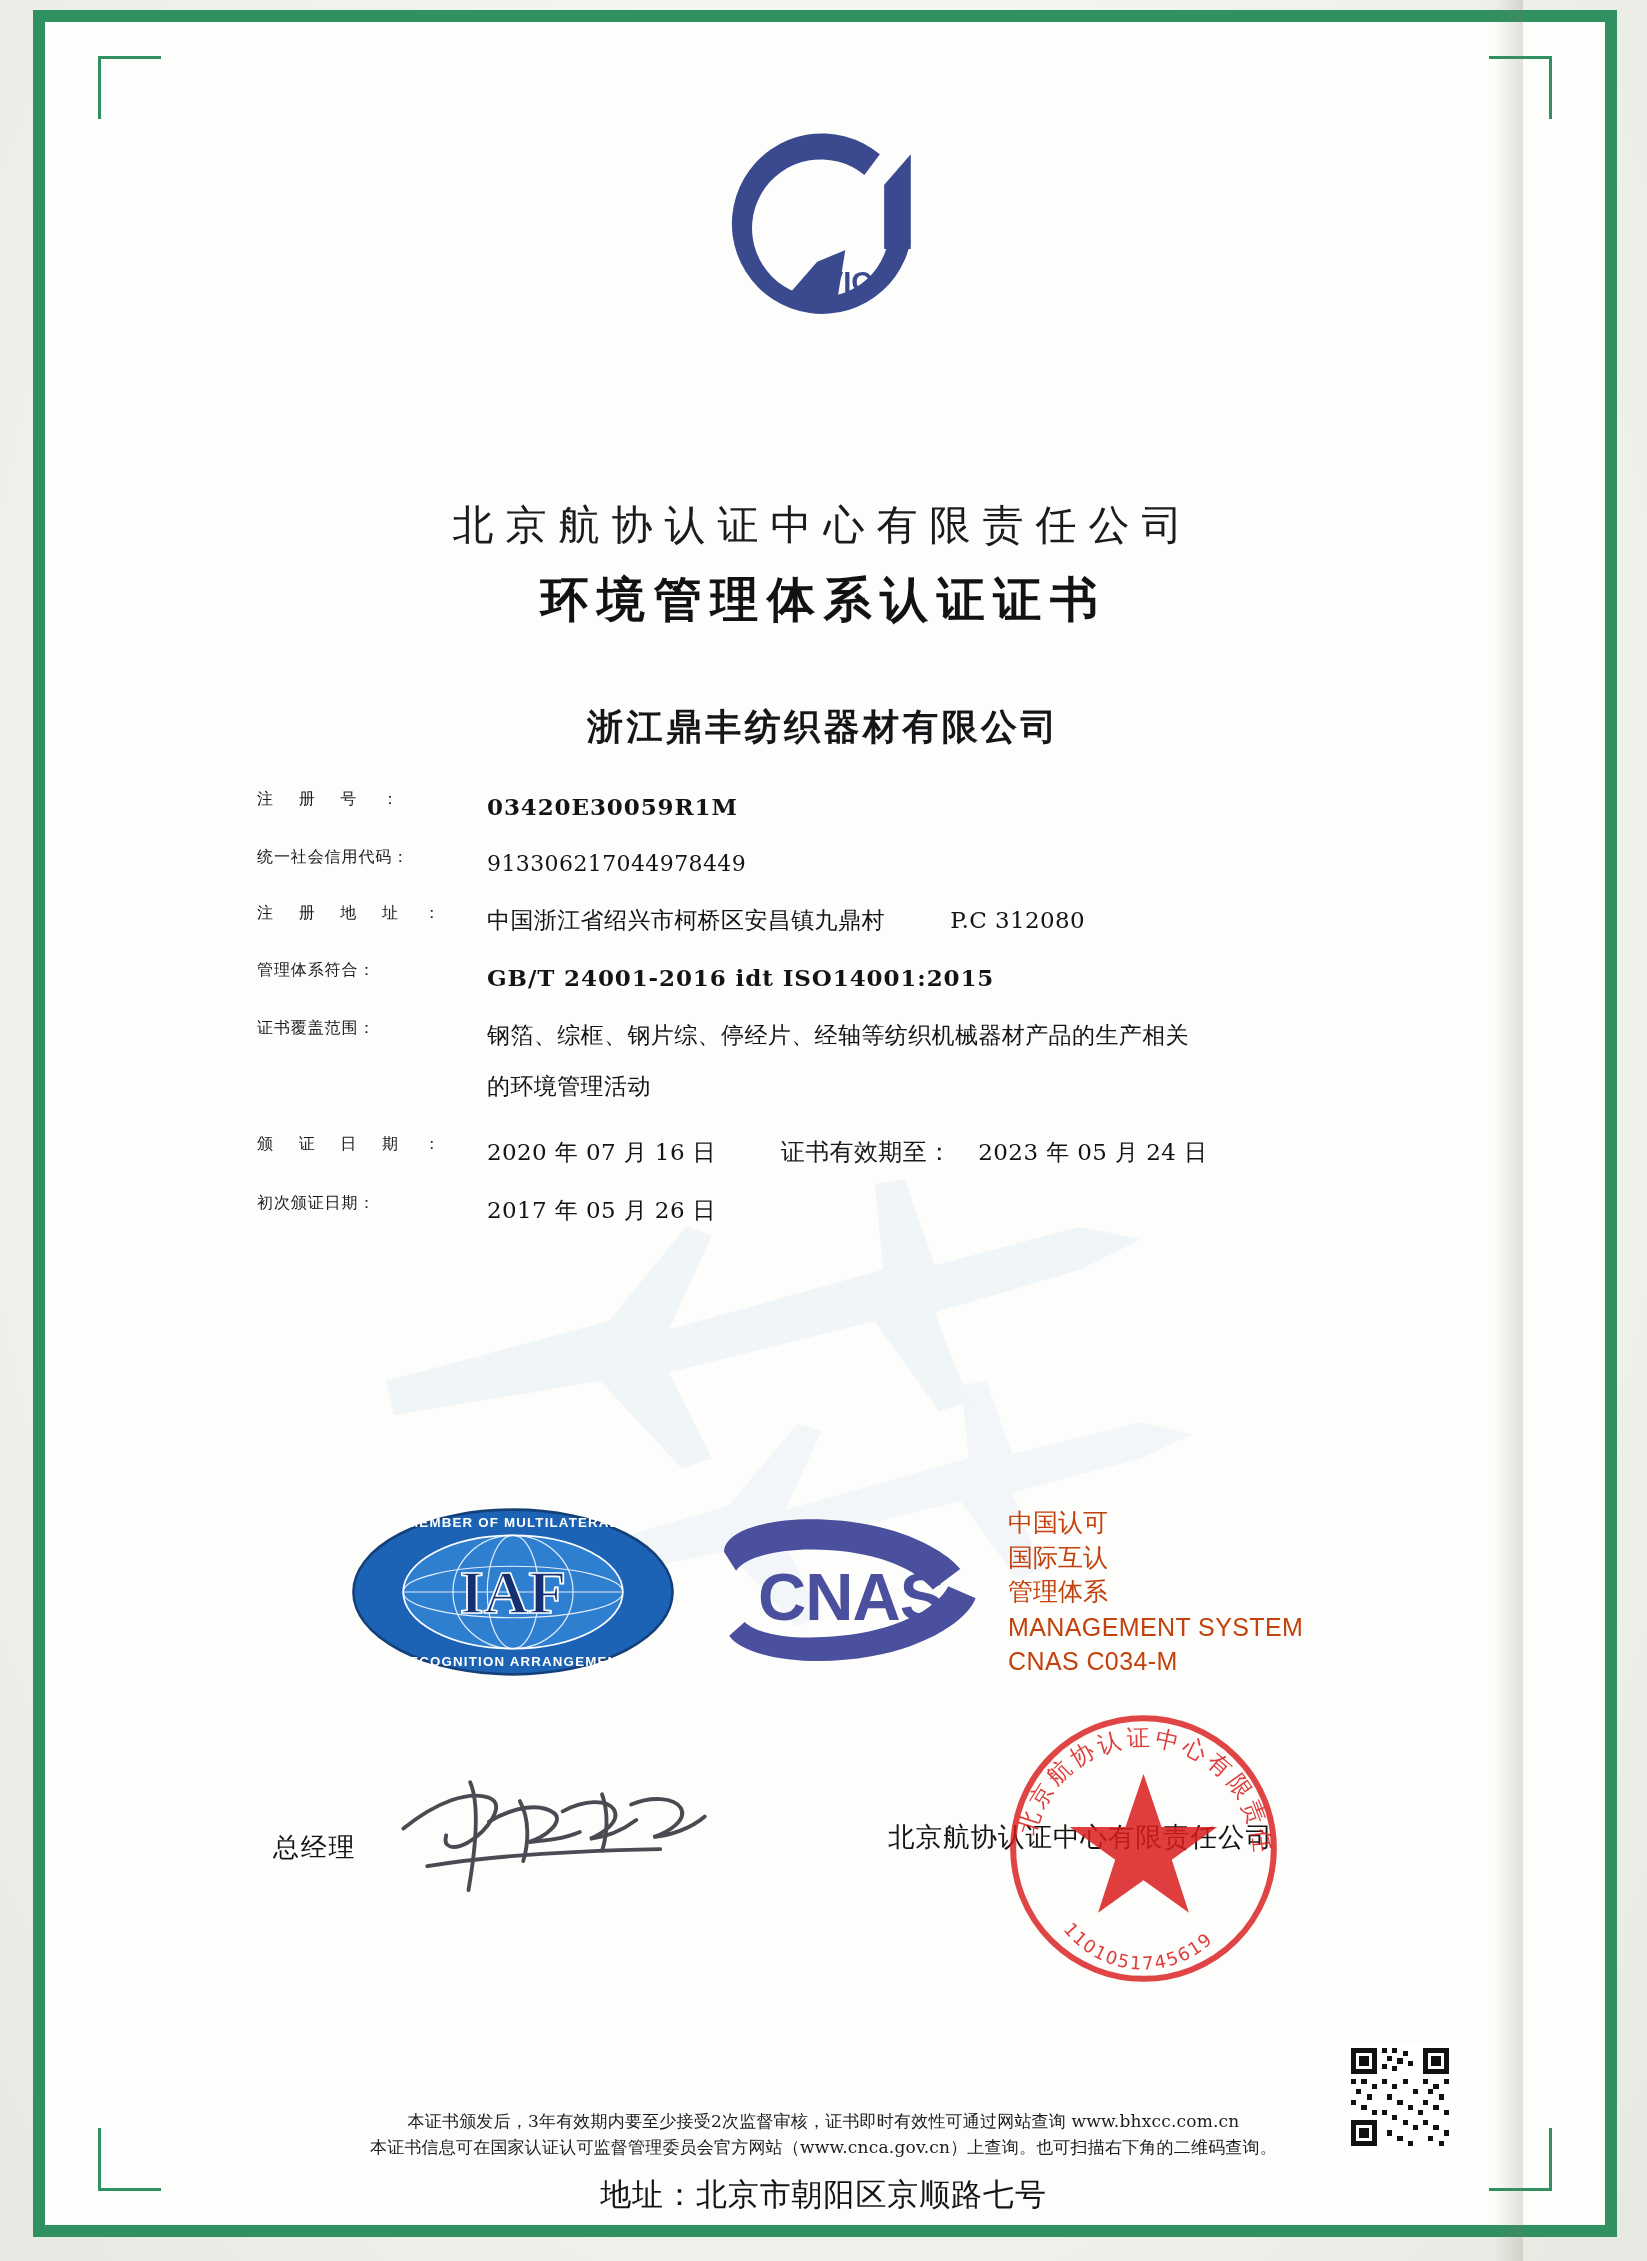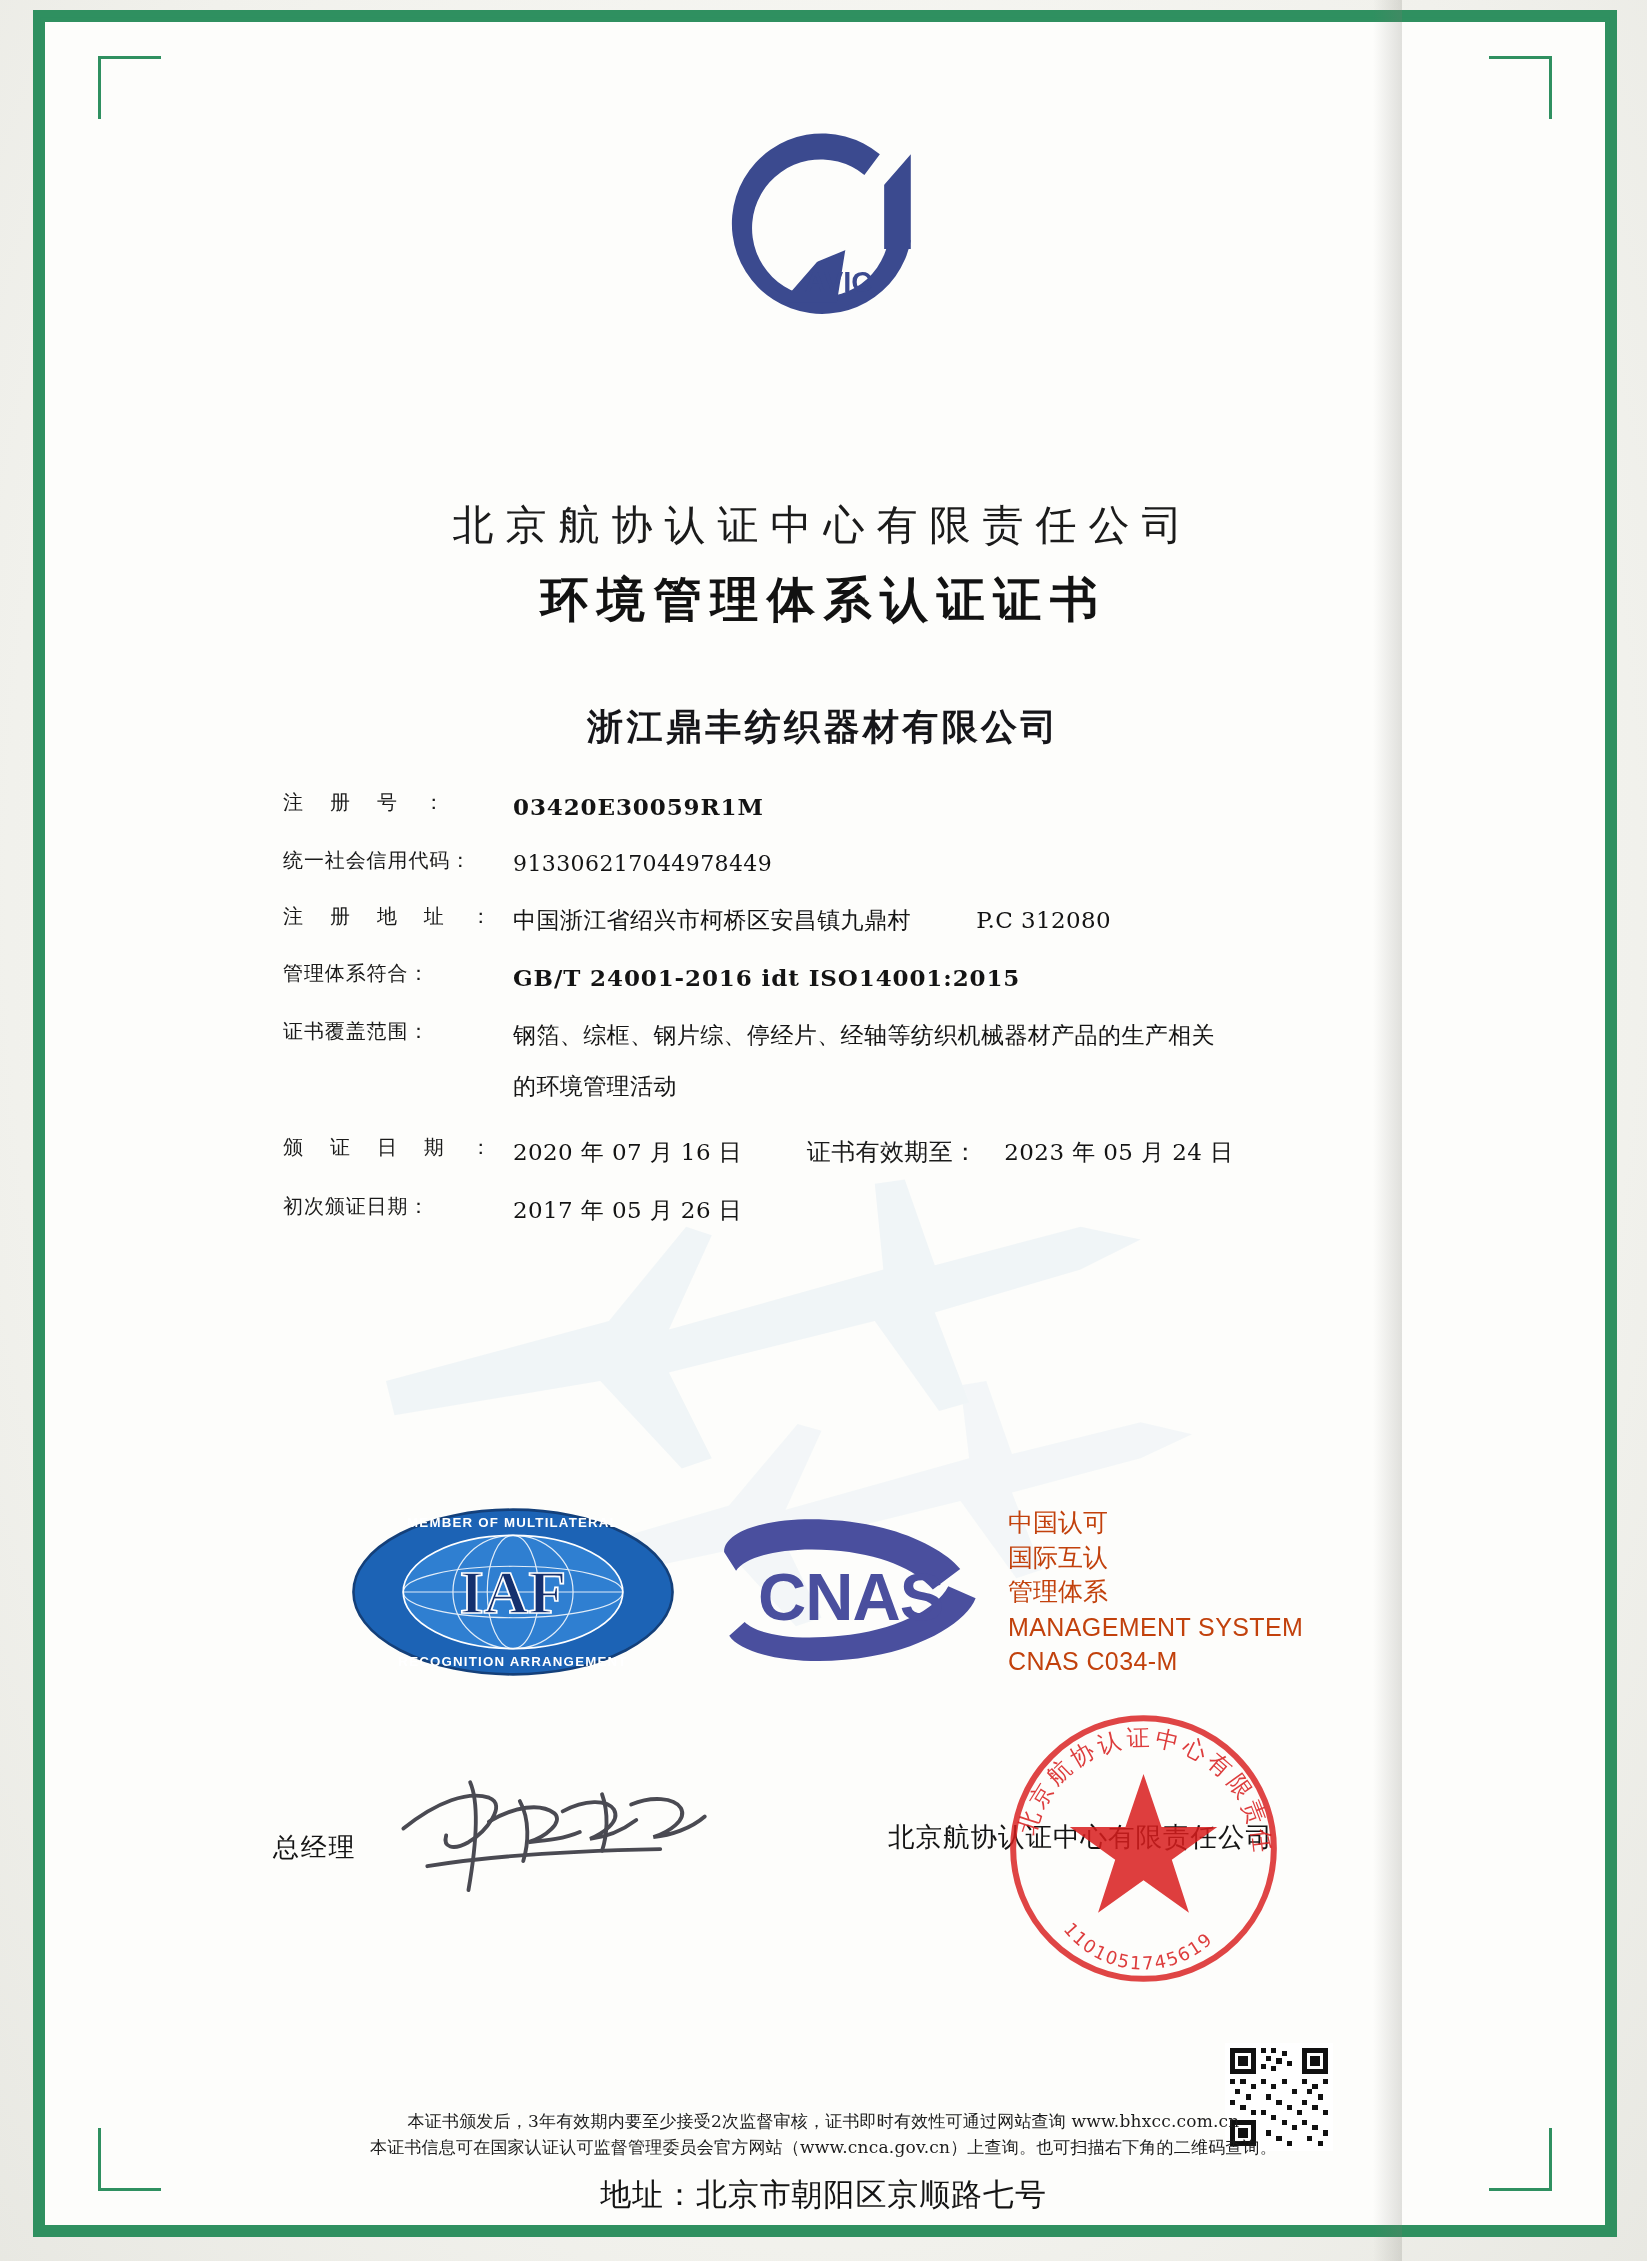--- a/index.html
+++ b/index.html
@@ -9,21 +9,21 @@
   }
   body {
     width: 1647px;
     height: 2261px;
     font-family: "DejaVu Sans", "Liberation Sans", sans-serif;
     overflow: hidden;
   }
 
   #certificate {
     position: relative;
-    width: 1402px;
+    width: 1523px;
     height: 2261px;
     background: #f3f2ee;
     box-sizing: border-box;
   }
 
   
   .paper {
     position: absolute;
     left: 0; top: 0;
     width: 1647px;
@@ -136,25 +136,24 @@
   }
   .row {
     display: flex;
     align-items: flex-start;
     margin-bottom: 22px;
     font-family: "DejaVu Serif", "Liberation Serif", serif;
   }
   .label {
     width: 230px;
     flex: 0 0 230px;
-    font-size: 20px;
+    font-size: 16px;
     color: #1a1a1a;
     letter-spacing: 0.9px;
     white-space: nowrap;
-    margin-left: 26px;
   }
   .label.spread {
     letter-spacing: 10.3px;
   }
   .value {
     font-size: 23px;
     color: #141414;
     letter-spacing: 0.4px;
     line-height: 1.55;
   }

